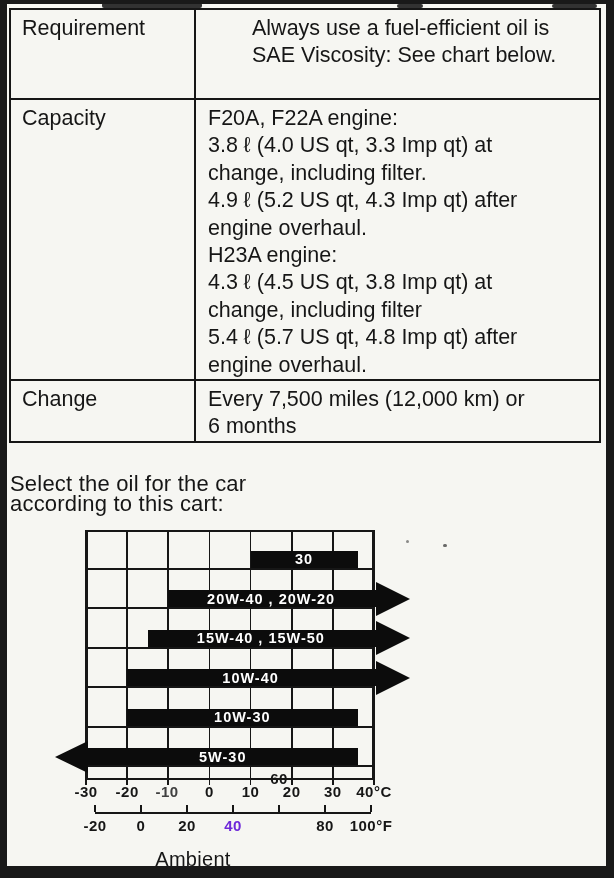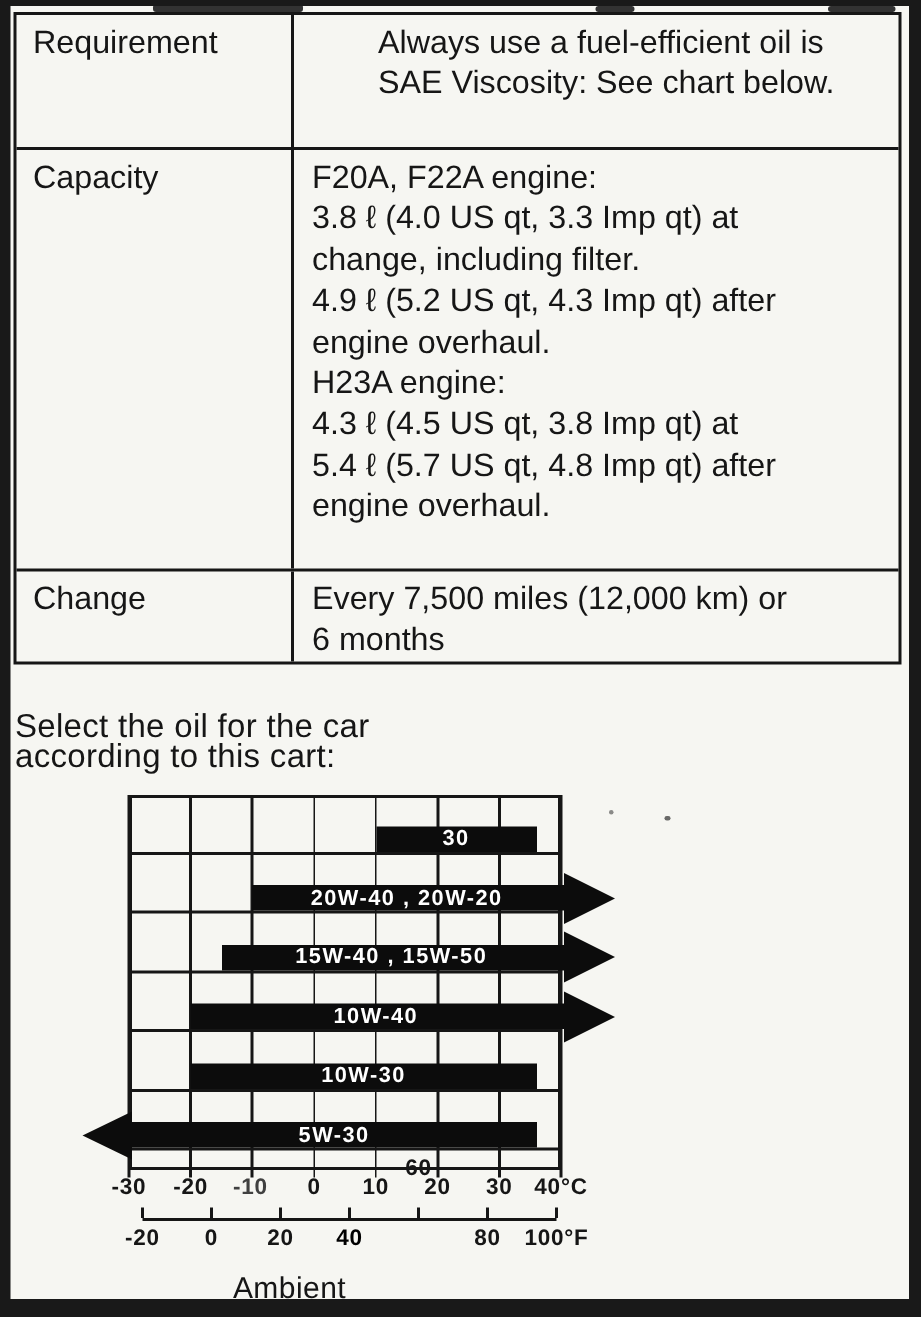--- a/index.html
+++ b/index.html
@@ -43,20 +43,21 @@
       <div class="t-row rb r2">
         <div class="t-label">Capacity</div>
         <div class="t-content">
           <div>F20A, F22A engine:</div>
           <div>3.8 ℓ (4.0 US qt, 3.3 Imp qt) at</div>
           <div>change, including filter.</div>
           <div>4.9 ℓ (5.2 US qt, 4.3 Imp qt) after</div>
           <div>engine overhaul.</div>
           <div>H23A engine:</div>
           <div>4.3 ℓ (4.5 US qt, 3.8 Imp qt) at</div>
+          <div>change, including filter</div>
           <div>5.4 ℓ (5.7 US qt, 4.8 Imp qt) after</div>
           <div>engine overhaul.</div>
         </div>
       </div>
       <div class="t-row r3">
         <div class="t-label">Change</div>
         <div class="t-content">
           <div>Every 7,500 miles (12,000 km) or</div>
           <div>6 months</div>
         </div>
@@ -117,21 +118,21 @@
         <div style="position: absolute; left: 48px; top: 736.9px; width: 0px; height: 0px; border-top: 16px solid transparent; border-bottom: 16px solid transparent; border-right: 33px solid rgb(12, 12, 12);"></div>
         <div style="position: absolute; left: 81px; top: 744.9px; width: 269.543px; text-align: center; font-size: 14.5px; font-weight: 700; color: rgb(255, 255, 255); letter-spacing: 1px; line-height: 17px; white-space: nowrap;">5W-30</div>
         <div style="position: absolute; left: 88px; top: 808px; width: 276px; height: 1.8px; background: rgb(22, 22, 22);"></div>
         <div style="position: absolute; left: 87.2px; top: 801px; width: 1.7px; height: 7px; background: rgb(22, 22, 22);"></div>
         <div style="position: absolute; left: 56px; top: 813px; width: 64px; text-align: center; font-size: 15px; font-weight: 700; color: rgb(22, 22, 22); letter-spacing: 0.5px;">-20</div>
         <div style="position: absolute; left: 133.2px; top: 801px; width: 1.7px; height: 7px; background: rgb(22, 22, 22);"></div>
         <div style="position: absolute; left: 102px; top: 813px; width: 64px; text-align: center; font-size: 15px; font-weight: 700; color: rgb(22, 22, 22); letter-spacing: 0.5px;">0</div>
         <div style="position: absolute; left: 179.2px; top: 801px; width: 1.7px; height: 7px; background: rgb(22, 22, 22);"></div>
         <div style="position: absolute; left: 148px; top: 813px; width: 64px; text-align: center; font-size: 15px; font-weight: 700; color: rgb(22, 22, 22); letter-spacing: 0.5px;">20</div>
         <div style="position: absolute; left: 225.2px; top: 801px; width: 1.7px; height: 7px; background: rgb(22, 22, 22);"></div>
-        <div style="position: absolute; left: 194px; top: 813px; width: 64px; text-align: center; font-size: 15px; font-weight: 700; color: #000000; letter-spacing: 0.5px;">40</div>
+        <div style="position: absolute; left: 194px; top: 813px; width: 64px; text-align: center; font-size: 15px; font-weight: 700; color: #6d28d9; letter-spacing: 0.5px;">40</div>
         <div style="position: absolute; left: 271.2px; top: 801px; width: 1.7px; height: 7px; background: rgb(22, 22, 22);"></div>
         <div style="position: absolute; left: 240px; top: 766px; width: 64px; text-align: center; font-size: 15px; font-weight: 700; color: rgb(22, 22, 22); letter-spacing: 0.5px;">60</div>
         <div style="position: absolute; left: 317.2px; top: 801px; width: 1.7px; height: 7px; background: rgb(22, 22, 22);"></div>
         <div style="position: absolute; left: 286px; top: 813px; width: 64px; text-align: center; font-size: 15px; font-weight: 700; color: rgb(22, 22, 22); letter-spacing: 0.5px;">80</div>
         <div style="position: absolute; left: 363.2px; top: 801px; width: 1.7px; height: 7px; background: rgb(22, 22, 22);"></div>
         <div style="position: absolute; left: 332px; top: 813px; width: 64px; text-align: center; font-size: 15px; font-weight: 700; color: rgb(22, 22, 22); letter-spacing: 0.5px;">100°F</div>
       </div>
 
     <div class="caption">Ambient Temperature</div>
 

